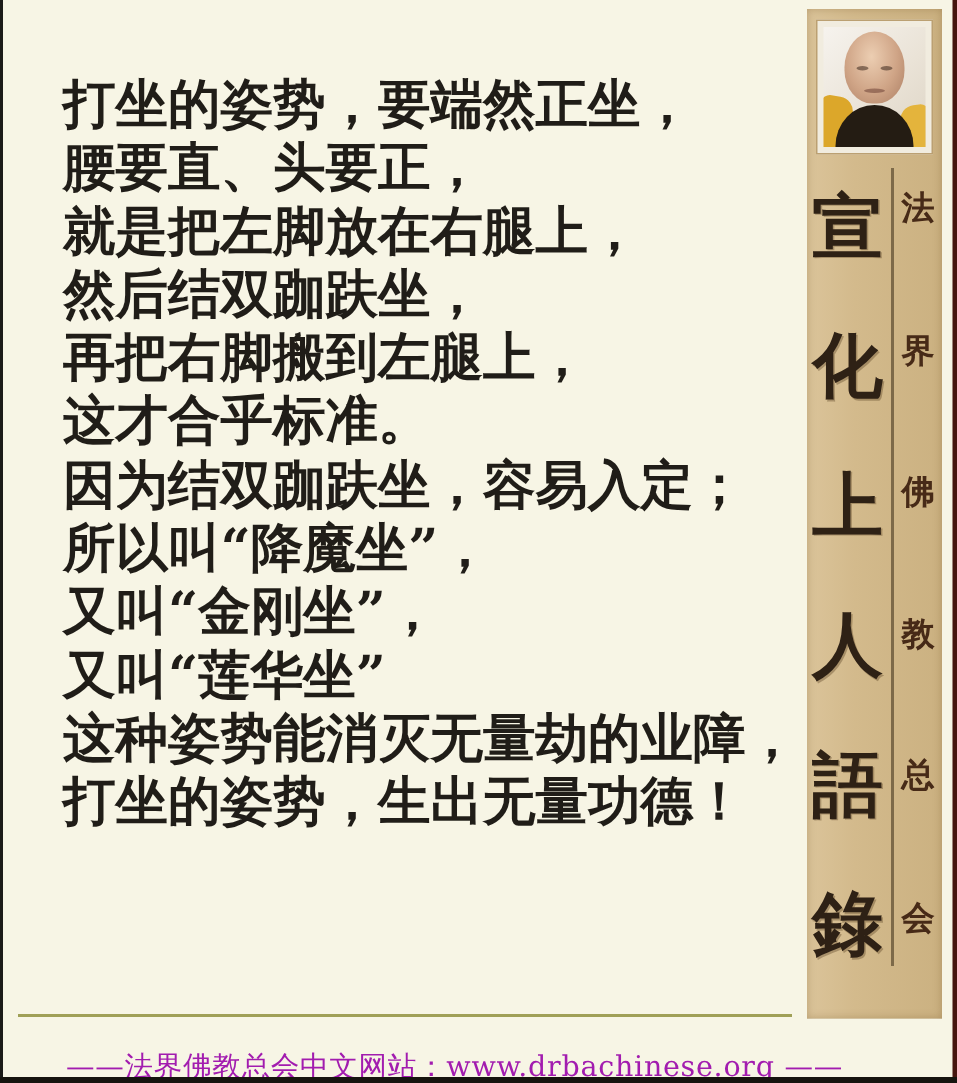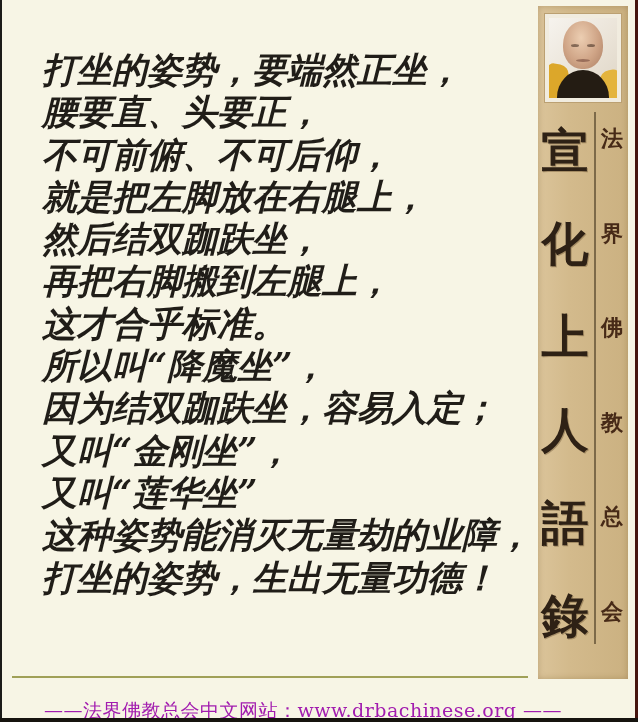--- a/index.html
+++ b/index.html
@@ -11,21 +11,21 @@
   
   .edge{position:absolute;}
   .edge-left{left:0;top:0;width:2px;height:722px;background:#1b1b18;}
   .edge-right{right:0;top:0;width:3px;height:722px;background:#46150e;}
   .edge-bottom{left:0;bottom:0;width:638px;height:4px;background:#16140e;}
 
   
   .quote{
     position:absolute;left:42px;top:49px;width:500px;
     font-size:35px;font-weight:700;color:#201d18;line-height:42.3px;
-    letter-spacing:0;white-space:nowrap;font-style:italic;
+    letter-spacing:0;white-space:nowrap;
   }
   .quote .line{height:42.3px;}
 
   
   .watermark{
     position:absolute;left:248px;top:501px;width:160px;height:52px;
     color:#58585a;z-index:5;
   }
   .wm-icon{position:absolute;left:4px;top:4px;width:44px;height:48px;}
   .wm-card{
@@ -99,27 +99,26 @@
   }
 </style>
 </head>
 <body>
 
 <div class="page">
 
   <div class="quote">
     <div class="line">打坐的姿势，要端然正坐，</div>
     <div class="line">腰要直、头要正，</div>
-    <div class="line">不可前俯、不可后仰，</div>
     <div class="line">就是把左脚放在右腿上，</div>
     <div class="line">然后结双跏趺坐，</div>
     <div class="line">再把右脚搬到左腿上，</div>
     <div class="line">这才合乎标准。</div>
+    <div class="line">因为结双跏趺坐，容易入定；</div>
     <div class="line">所以叫“降魔坐”，</div>
-    <div class="line">因为结双跏趺坐，容易入定；</div>
     <div class="line">又叫“金刚坐”，</div>
     <div class="line">又叫“莲华坐”</div>
     <div class="line">这种姿势能消灭无量劫的业障，</div>
     <div class="line">打坐的姿势，生出无量功德！</div>
   </div>
 
 
   <div class="separator"></div>
   <div class="footer-text">——法界佛教总会中文网站：www.drbachinese.org ——</div>
 

